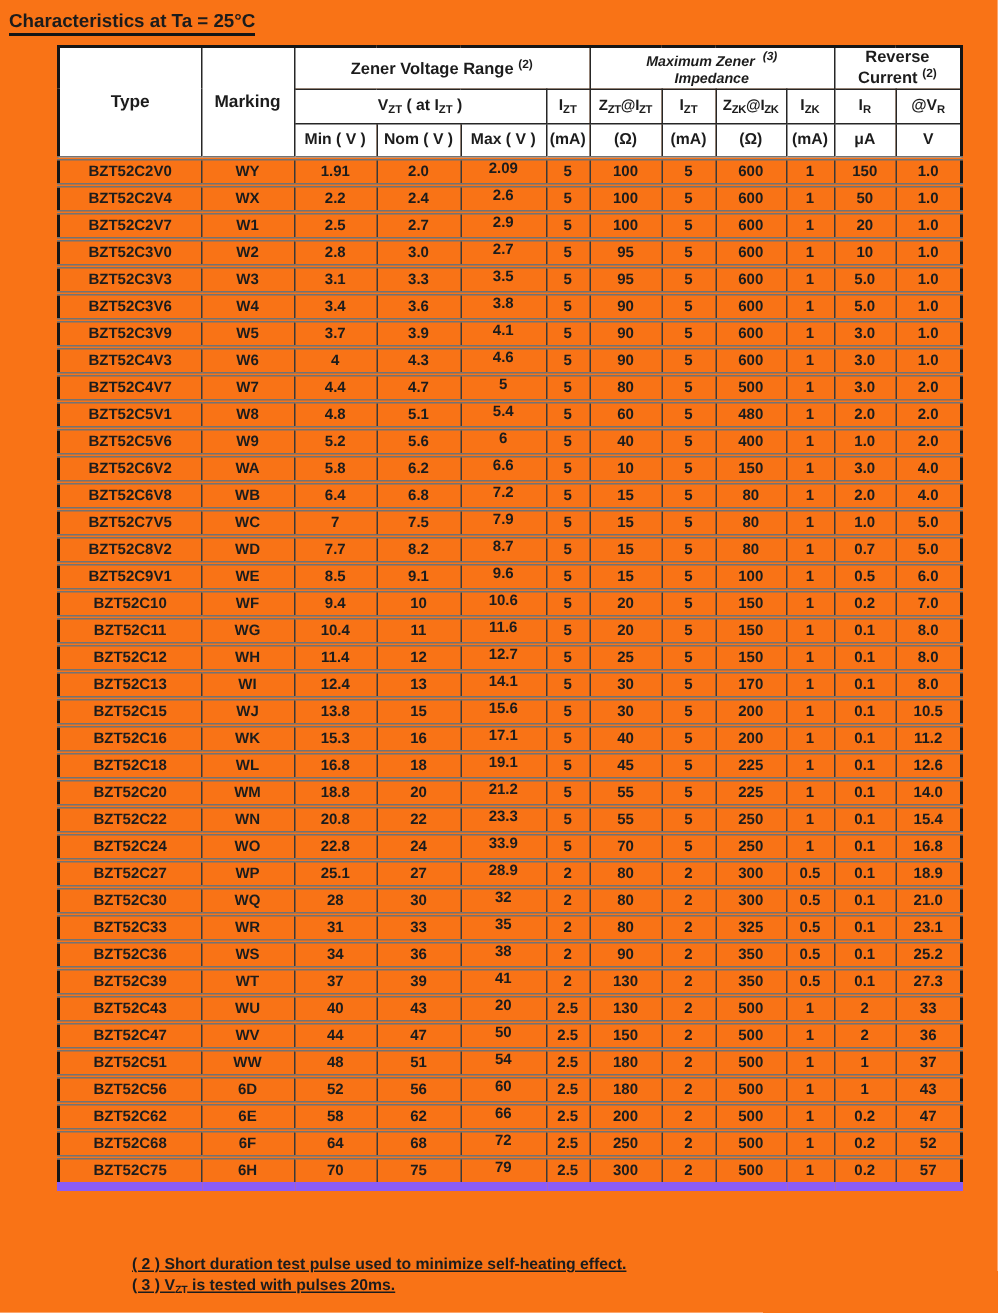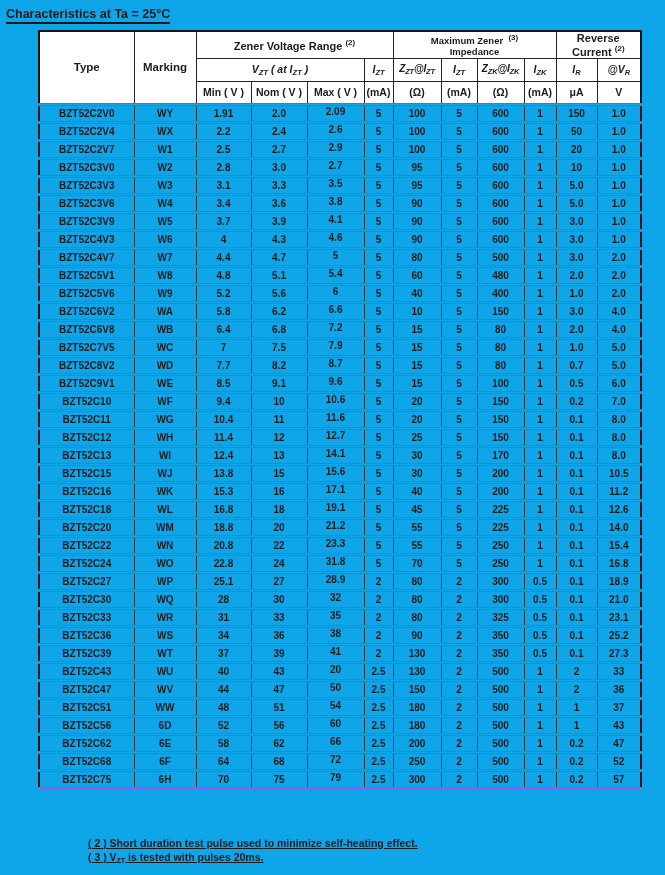--- a/index.html
+++ b/index.html
@@ -4,21 +4,21 @@
 <style>
   * { box-sizing: border-box; margin: 0; padding: 0; }
   html, body { background: #ffffff; }
   body {
     width: 665px; height: 875px;
     font-family: "Liberation Sans", "DejaVu Sans", sans-serif;
     color: #1c1c1c;
     position: relative;
     overflow: hidden;
   }
-  .page { position: absolute; inset: 0; background: #0ea5e9; }
+  .page { position: absolute; inset: 0; background: #f97316; }
 
   .title {
     position: absolute; left: 6px; top: 7px;
     font-size: 12.5px; font-weight: bold;
     border-bottom: 2px solid #161616;
     padding-bottom: 1px;
     display: inline-block;
     letter-spacing: 0px;
     white-space: nowrap;
   }
@@ -32,44 +32,44 @@
   }
   th {
     border: 1px solid #262626;
     font-weight: bold;
     text-align: center;
     vertical-align: middle;
     background: #fff;
     padding: 0;
   }
   tr.h1 th { height: 24px; font-size: 11px; }
-  tr.h1 th.group-imp { font-size: 9.5px; line-height: 11px; }
+  tr.h1 th.group-imp { font-size: 9.5px; line-height: 11px; font-style: italic; }
   tr.h1 th.corner { font-size: 11.5px; margin-top: 12px; }
-  tr.h2 th { height: 23px; font-size: 10.5px; font-style: italic; }
+  tr.h2 th { height: 23px; font-size: 10.5px; }
   tr.h2 th.formula { font-size: 10px; letter-spacing: -0.2px; }
   tr.h3 th { height: 23px; font-size: 10.5px; margin-left: 40px; }
   sup { font-size: 8px; vertical-align: super; font-weight: bold; }
   sub { font-size: 7.5px; vertical-align: -2px; }
 
   td {
     border-left: 1px solid #3a3a3a;
     border-right: 1px solid #3a3a3a;
     border-top: 3px double #737373;
     border-bottom: 3px double #737373;
     height: 15.7px;
     line-height: 15px;
     font-size: 10px;
     font-weight: bold;
     text-align: center;
     vertical-align: middle;
     padding: 0;
     white-space: nowrap;
     overflow: hidden;
   }
-  tbody tr:last-child td { border-bottom: 3px solid #8b5cf6; }
+  tbody tr:last-child td { border-bottom: 6px solid #8b5cf6; }
   td.raise { vertical-align: top; line-height: 12.5px; }
 
   .notes {
     position: absolute; left: 47px; top: 837px;
     font-size: 10.5px; font-weight: bold;
     line-height: 13.5px;
     white-space: nowrap;
   }
   .notes .indent { padding-left: 41px; text-decoration: underline; }
   .notes sub { font-size: 7px; }
@@ -476,21 +476,21 @@
     <td>250</td>
     <td>1</td>
     <td>0.1</td>
     <td>15.4</td>
   </tr>
         <tr>
     <td>BZT52C24</td>
     <td>WO</td>
     <td>22.8</td>
     <td>24</td>
-    <td class="raise">31.8</td>
+    <td class="raise">33.9</td>
     <td>5</td>
     <td>70</td>
     <td>5</td>
     <td>250</td>
     <td>1</td>
     <td>0.1</td>
     <td>16.8</td>
   </tr>
         <tr>
     <td>BZT52C27</td>

